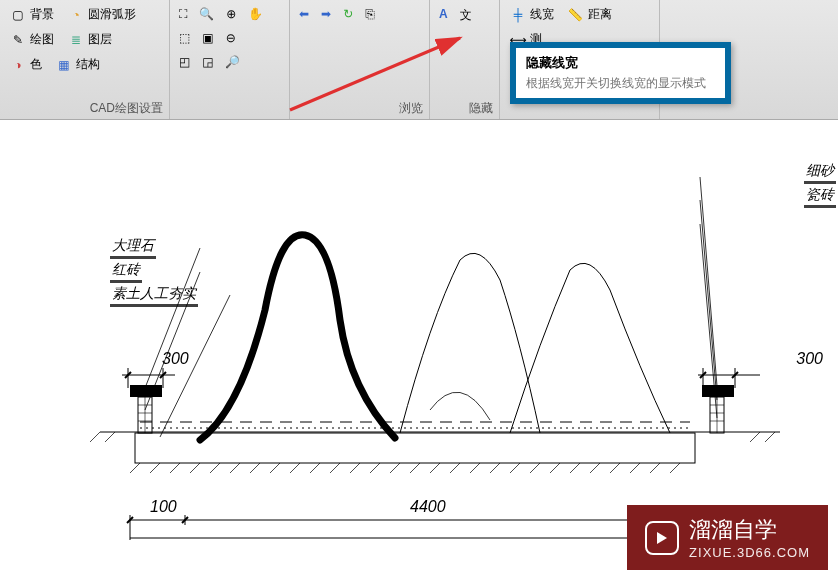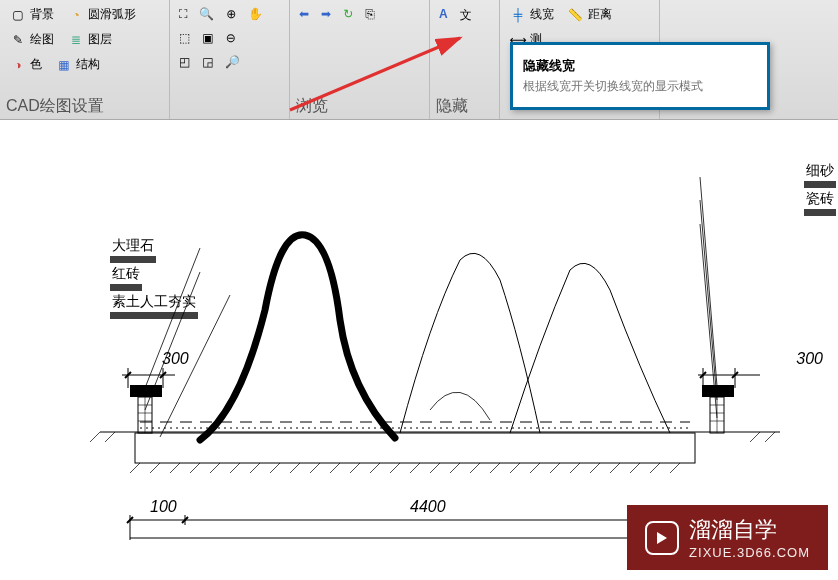--- a/index.html
+++ b/index.html
@@ -25,23 +25,23 @@
       padding: 4px 6px 2px 6px;
       min-width: 60px;
     }
     .ribbon-group-content {
       flex: 1;
       display: flex;
       flex-direction: column;
       gap: 4px;
     }
     .ribbon-group-label {
-      text-align: left;
+      text-align: right;
       color: #555;
-      font-size: 16px;
+      font-size: 12px;
       padding-top: 4px;
     }
     .rbtn {
       display: flex;
       align-items: center;
       gap: 4px;
       padding: 2px 4px;
       cursor: pointer;
       border-radius: 2px;
     }
@@ -51,24 +51,24 @@
       align-items: center; justify-content: center;
     }
     .icon-row { display: flex; gap: 6px; }
     .icon-only { padding: 3px; cursor:pointer; border-radius:2px;}
 
     .tooltip {
       position: absolute;
       top: 42px;
       left: 510px;
       background: #fff;
-      border: 3px solid #0369a1;
+      border: 6px solid #0369a1;
       box-shadow: 2px 2px 6px rgba(0,0,0,0.3);
-      padding: 12px 10px;
-      width: 260px;
+      padding: 6px 10px;
+      width: 221px;
       z-index: 20;
     }
     .tooltip-title { font-weight: bold; font-size: 13px; margin-bottom: 3px;}
     .tooltip-body { font-size: 12px; color: #737373; }
 
     .arrow {
       position: absolute;
       top: 30px; left: 280px;
       z-index: 15;
       pointer-events: none;
@@ -79,21 +79,21 @@
       top: 140px;
       left: 0; right: 0;
       height: 420px;
       background: #fff;
     }
     .label-box {
       position: absolute;
       font-size: 14px;
       line-height: 1.5;
     }
-    .underlined { border-bottom: 7px solid #404040; padding: 0 2px; display:inline-block;}
+    .underlined { border-bottom: 3px solid #404040; padding: 0 2px; display:inline-block;font-style:italic;}
 
     .dim-text {
       position: absolute;
       font-size: 16px;
       text-align: center;
       font-style: italic;
     }
 
     .watermark {
       position: absolute;

